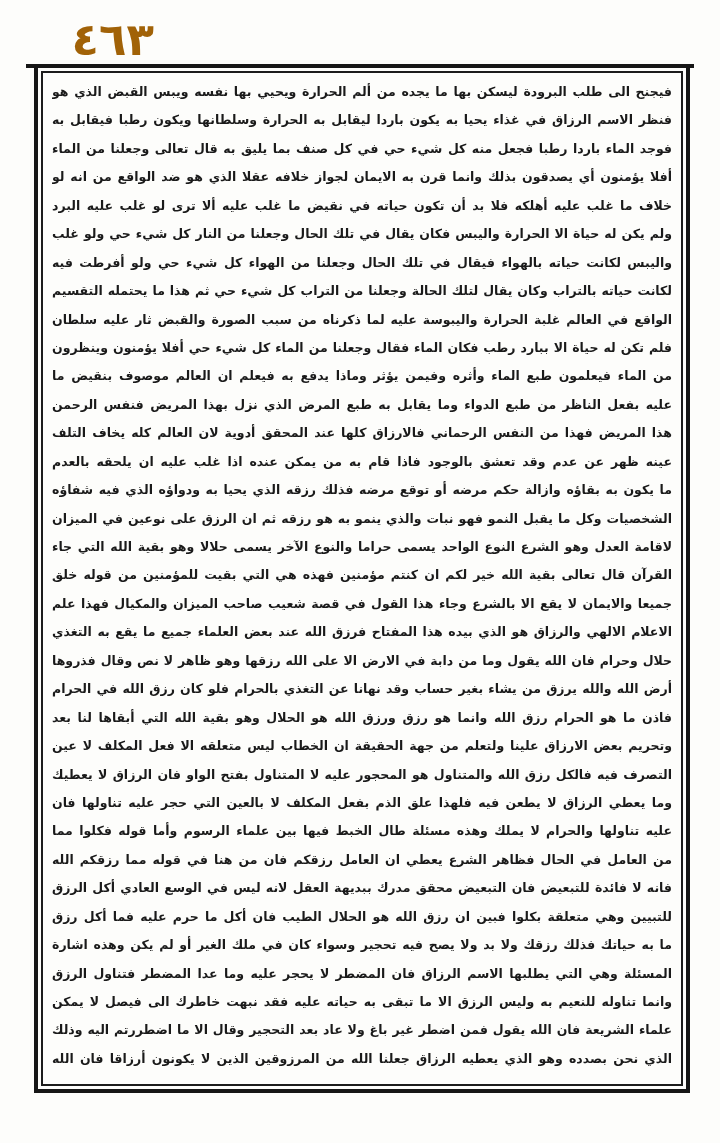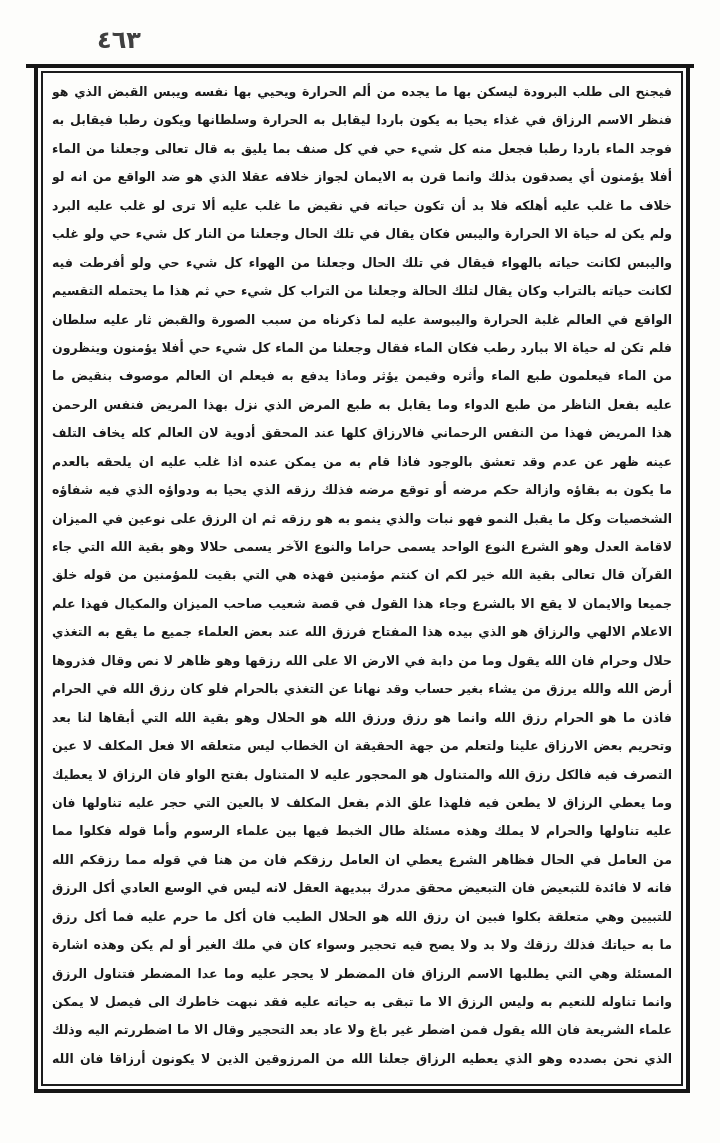--- a/index.html
+++ b/index.html
@@ -14,23 +14,23 @@
     overflow: hidden;
     font-family: "DejaVu Sans", sans-serif;
   }
   
   .page-number {
     position: absolute;
     top: 20px;
     left: 84px;
     width: 70px;
     text-align: center;
-    font-size: 24px;
+    font-size: 45px;
     font-weight: bold;
-    color: #404040;
+    color: #a16207;
     direction: rtl;
     letter-spacing: 3px;
     line-height: 40px;
   }
   
   .header-rule {
     position: absolute;
     left: 26px;
     top: 64px;
     width: 668px;

